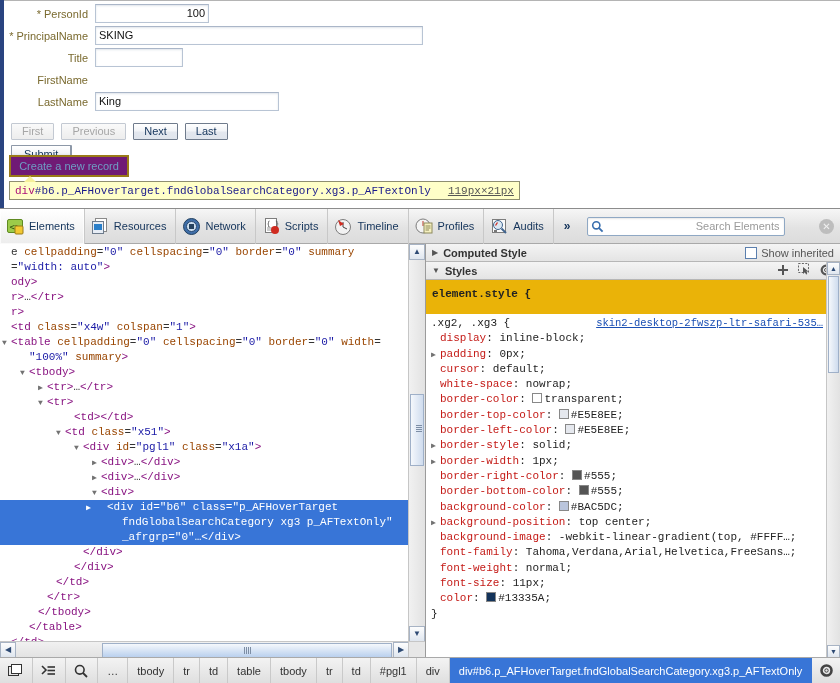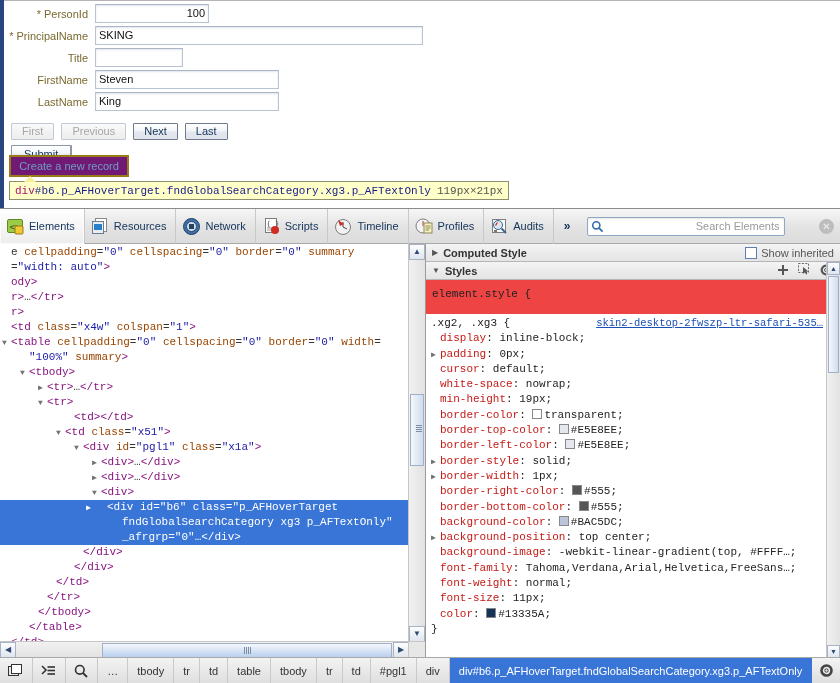--- a/index.html
+++ b/index.html
@@ -68,21 +68,21 @@
   }
   .tooltip{
     position:absolute;left:9px;top:181px;height:19px;box-sizing:border-box;
     background:#ffffc8;border:1px solid #8e8e70;
     display:flex;align-items:center;padding:0 5px;
     font-family:"Liberation Mono","DejaVu Sans Mono",monospace;font-size:11px;
     white-space:nowrap;
   }
   .tt-tag{color:#aa1177;}
   .tt-sel{color:#1a1a8c;}
-  .tt-dim{color:#555;margin-left:6px;}
+  .tt-dim{color:#555;margin-left:17px;text-decoration:underline;}
 
   
   .devtools{
     position:absolute;left:0;top:208px;width:840px;height:475px;
     background:#e9e9e9;border-top:1px solid #8c8c8c;box-sizing:border-box;
   }
   .dt-toolbar{
     position:relative;height:35px;box-sizing:border-box;
     background:linear-gradient(to bottom,#f6f6f6 0%,#e3e3e3 55%,#dcdcdc 100%);
     border-bottom:1px solid #a9a9a9;
@@ -179,22 +179,23 @@
   }
   .sb-head .caret{color:#555;font-size:8px;margin-right:5px;}
   .sb-head .spacer{flex:1;}
   .chk{width:10px;height:10px;border:1px solid #5b7fae;background:#fff;
     display:inline-block;margin-right:4px;vertical-align:-1px;}
   .sb-head .lbl{font-weight:normal;color:#555;}
   .sb-actions{display:flex;align-items:center;gap:9px;color:#555;}
 
   .elemstyle{
     padding:7px 0 0 6px;font-family:"Liberation Mono","DejaVu Sans Mono",monospace;
-    font-size:11px;line-height:15px;color:#222;background:#ef4444;height:48px;box-sizing:border-box;
+    font-size:11px;line-height:15px;color:#222;background:#eab308;height:48px;box-sizing:border-box;
     border-bottom:1px solid #cfcfcf;
+    font-weight:bold;
   }
   .matched{
     height:17px;box-sizing:border-box;background:#ececec;border-bottom:1px solid #cfcfcf;
     display:flex;align-items:center;padding:0 6px;font-size:11px;color:#6b6b6b;
   }
   .rules{
     position:absolute;left:0;right:13px;top:70px;bottom:0;overflow:hidden;
     font-family:"Liberation Mono","DejaVu Sans Mono",monospace;font-size:11px;
     line-height:15.3px;background:#fff;padding-top:2px;
   }
@@ -253,21 +254,20 @@
         <input class="finput pname" value="SKING" style="">
       </div>
 
       <div class="frow">
         <div class="flabel">Title</div>
         <input class="finput title" value="" style="">
       </div>
 
       <div class="frow">
         <div class="flabel">FirstName</div>
-        <input class="finput fname" value="Steven" style="">
       </div>
 
       <div class="frow">
         <div class="flabel">LastName</div>
         <input class="finput lname" value="King" style="">
       </div>
 
       <div class="btnrow">
         <button class="btn disabled">First</button>
         <button class="btn disabled">Previous</button>
@@ -469,21 +469,20 @@
         <div class="rules" id="rules-list">
           <div class="rule-head">
             <span class="sel-name">.xg2, .xg3 {</span>
             <a class="srcfile">skin2-desktop-2fwszp-ltr-safari-535…</a>
           </div>
           <div id="props-host">
               <div class="prop"><span class="ptri"></span><span class="p-name">display</span><span class="p-val">: </span><span class="p-val">inline-block;</span></div>
               <div class="prop"><span class="ptri">▶</span><span class="p-name">padding</span><span class="p-val">: </span><span class="p-val">0px;</span></div>
               <div class="prop"><span class="ptri"></span><span class="p-name">cursor</span><span class="p-val">: </span><span class="p-val">default;</span></div>
               <div class="prop"><span class="ptri"></span><span class="p-name">white-space</span><span class="p-val">: </span><span class="p-val">nowrap;</span></div>
-              <div class="prop"><span class="ptri"></span><span class="p-name">min-height</span><span class="p-val">: </span><span class="p-val">19px;</span></div>
               <div class="prop"><span class="ptri"></span><span class="p-name">border-color</span><span class="p-val">: </span><span class="sw" style="background:#ffffff"></span><span class="p-val">transparent;</span></div>
               <div class="prop"><span class="ptri"></span><span class="p-name">border-top-color</span><span class="p-val">: </span><span class="sw" style="background:#E5E8EE"></span><span class="p-val">#E5E8EE;</span></div>
               <div class="prop"><span class="ptri"></span><span class="p-name">border-left-color</span><span class="p-val">: </span><span class="sw" style="background:#E5E8EE"></span><span class="p-val">#E5E8EE;</span></div>
               <div class="prop"><span class="ptri">▶</span><span class="p-name">border-style</span><span class="p-val">: </span><span class="p-val">solid;</span></div>
               <div class="prop"><span class="ptri">▶</span><span class="p-name">border-width</span><span class="p-val">: </span><span class="p-val">1px;</span></div>
               <div class="prop"><span class="ptri"></span><span class="p-name">border-right-color</span><span class="p-val">: </span><span class="sw" style="background:#555555"></span><span class="p-val">#555;</span></div>
               <div class="prop"><span class="ptri"></span><span class="p-name">border-bottom-color</span><span class="p-val">: </span><span class="sw" style="background:#555555"></span><span class="p-val">#555;</span></div>
               <div class="prop"><span class="ptri"></span><span class="p-name">background-color</span><span class="p-val">: </span><span class="sw" style="background:#BAC5DC"></span><span class="p-val">#BAC5DC;</span></div>
               <div class="prop"><span class="ptri">▶</span><span class="p-name">background-position</span><span class="p-val">: </span><span class="p-val">top center;</span></div>
               <div class="prop"><span class="ptri"></span><span class="p-name">background-image</span><span class="p-val">: </span><span class="p-val">-webkit-linear-gradient(top, #FFFF…;</span></div>

